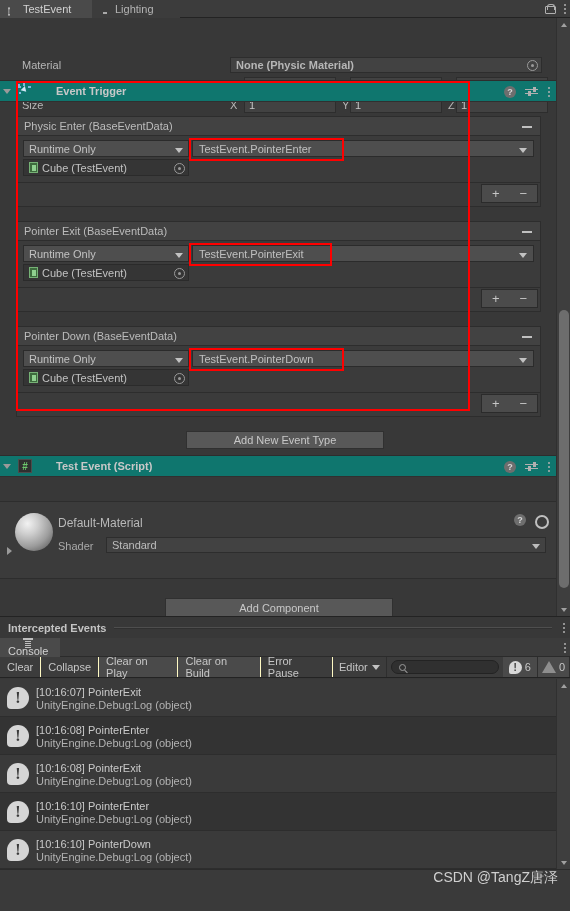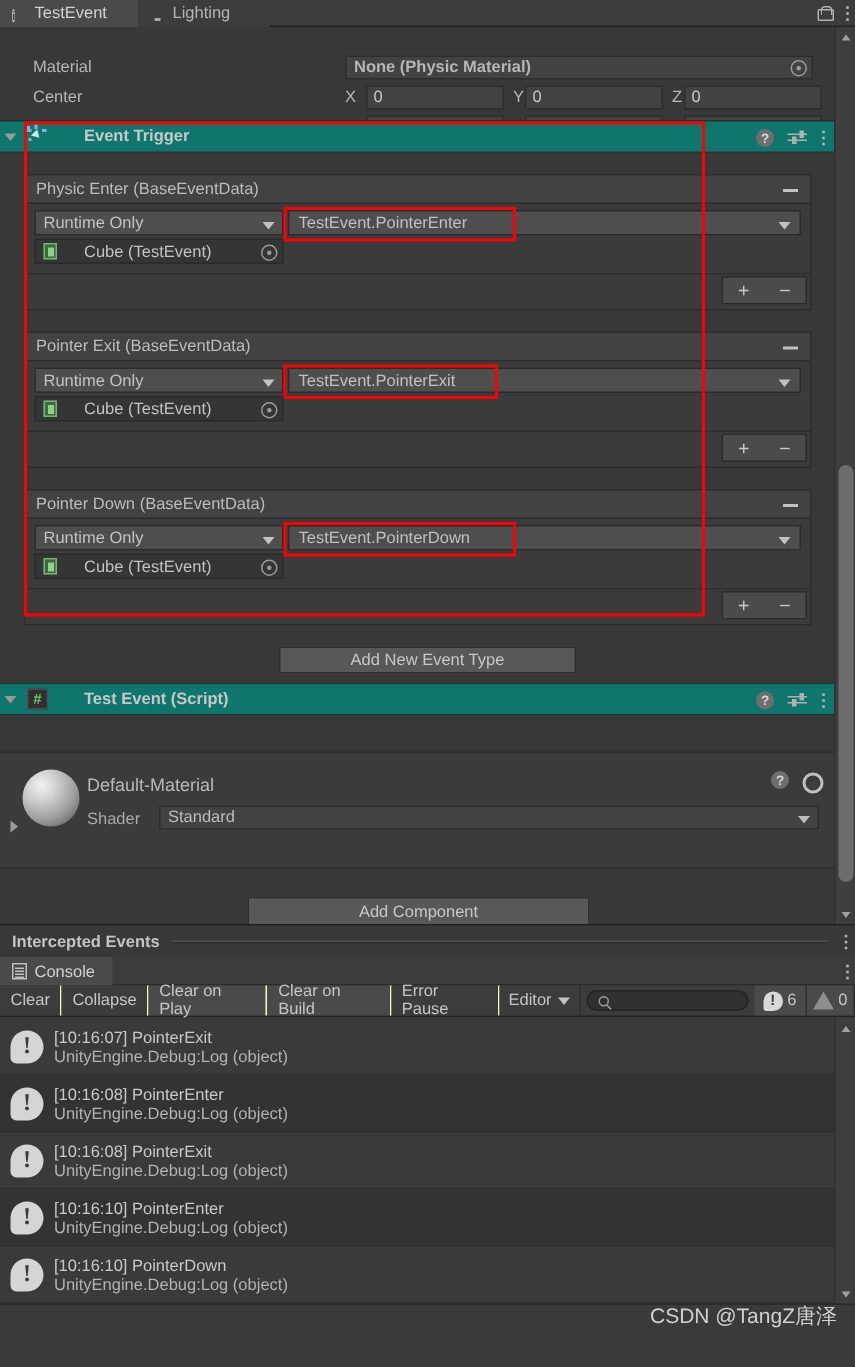--- a/index.html
+++ b/index.html
@@ -59,21 +59,21 @@
     content:""; position:absolute; left:4px; width:0;height:0;
     border-left:3px solid transparent;border-right:3px solid transparent;
   }
   .scroll-arrow.up::after{ top:5px; border-bottom:4px solid #a0a0a0;}
   .scroll-arrow.dn::after{ top:5px; border-top:4px solid #a0a0a0;}
   .scroll-thumb{
     position:absolute; left:2px; top:292px; width:10px; height:278px;
     background:#6d6d6d; border-radius:5px;
   }
 
-  .prop-row { position:absolute; left:0; width:556px; height:20px; display:flex; align-items:center;}
+  .prop-row { position:absolute; left:0; width:556px; height:20px; display:flex; align-items:center;margin-top:20px;}
   .prop-label { width:230px; padding-left:22px; color:#b6b6b6; font-size:11px;}
   .objfield {
     height:16px; background:#424242; border:1px solid #2d2d2d;
     display:flex; align-items:center; padding-left:5px; color:#b6b6b6; font-size:11px;
     position:relative;
   }
   .objfield .picker {
     position:absolute; right:3px; top:2px; width:11px;height:11px;
     border-radius:50%; border:1px solid #9a9a9a;
   }
@@ -151,21 +151,21 @@
   .dropdown {
     position:absolute; height:17px; background:#4e4e4e; border:1px solid #2b2b2b;
     display:flex; align-items:center; padding-left:5px; color:#c2c2c2; font-size:11px;
   }
   .dropdown .caret {
     position:absolute; right:5px; top:7px; width:0;height:0;
     border-left:4px solid transparent;border-right:4px solid transparent;border-top:5px solid #c2c2c2;
   }
   .objsm {
     position:absolute; height:17px; background:#353535; border:1px solid #2b2b2b;
-    display:flex; align-items:center; padding-left:5px; color:#c2c2c2; font-size:11px; gap:18px;
+    display:flex; align-items:center; padding-left:5px; color:#c2c2c2; font-size:11px; gap:4px;
   }
   .prefab-ico{
     width:9px;height:11px;background:#3d6b3d;border:1px solid #76b276; flex:0 0 9px;
     position:relative;
   }
   .prefab-ico::after{content:"";position:absolute;left:2px;top:2px;width:4px;height:6px;background:#8fd08f;}
   .objsm .picker2{
     position:absolute; right:3px; top:3px; width:11px;height:11px;border-radius:50%;border:1px solid #9a9a9a;
   }
   .objsm .picker2::after{content:"";position:absolute;left:3px;top:3px;width:3px;height:3px;border-radius:50%;background:#9a9a9a;}
@@ -215,21 +215,21 @@
   .strip-label{ padding-left:8px; font-size:11px; color:#c4c4c4; font-weight:bold;}
   .strip-line{ flex:1; height:0; border-top:1px solid #4e4e4e; border-bottom:1px solid #303030; margin:0 10px 0 8px;}
 
   
   .console-tabbar{
     position:absolute; left:0; width:570px; height:19px; background:#3c3c3c;
     border-bottom:1px solid #2b2b2b;
   }
   .console-tab{
     position:absolute; left:0; top:0; height:19px; background:#4a4a4a;
-    display:flex;align-items:center;gap:5px;padding:0 12px 0 8px; font-size:11px; color:#d2d2d2;
+    display:flex;align-items:center;gap:5px;padding:0 12px 0 8px; font-size:11px; color:#d2d2d2;flex-direction:column;
   }
   .console-ico{width:10px;height:11px;border:1px solid #c0c0c0;position:relative;}
   .console-ico i{position:absolute;left:1px;width:6px;height:1px;background:#c0c0c0;}
   .console-ico i:nth-child(1){top:2px;} .console-ico i:nth-child(2){top:4px;}
   .console-ico i:nth-child(3){top:6px;} .console-ico i:nth-child(4){top:8px;}
 
   .console-toolbar{
     position:absolute; left:0; width:570px; height:21px; background:#3c3c3c;
     border-bottom:1px solid #232323; display:flex; align-items:stretch;
   }

